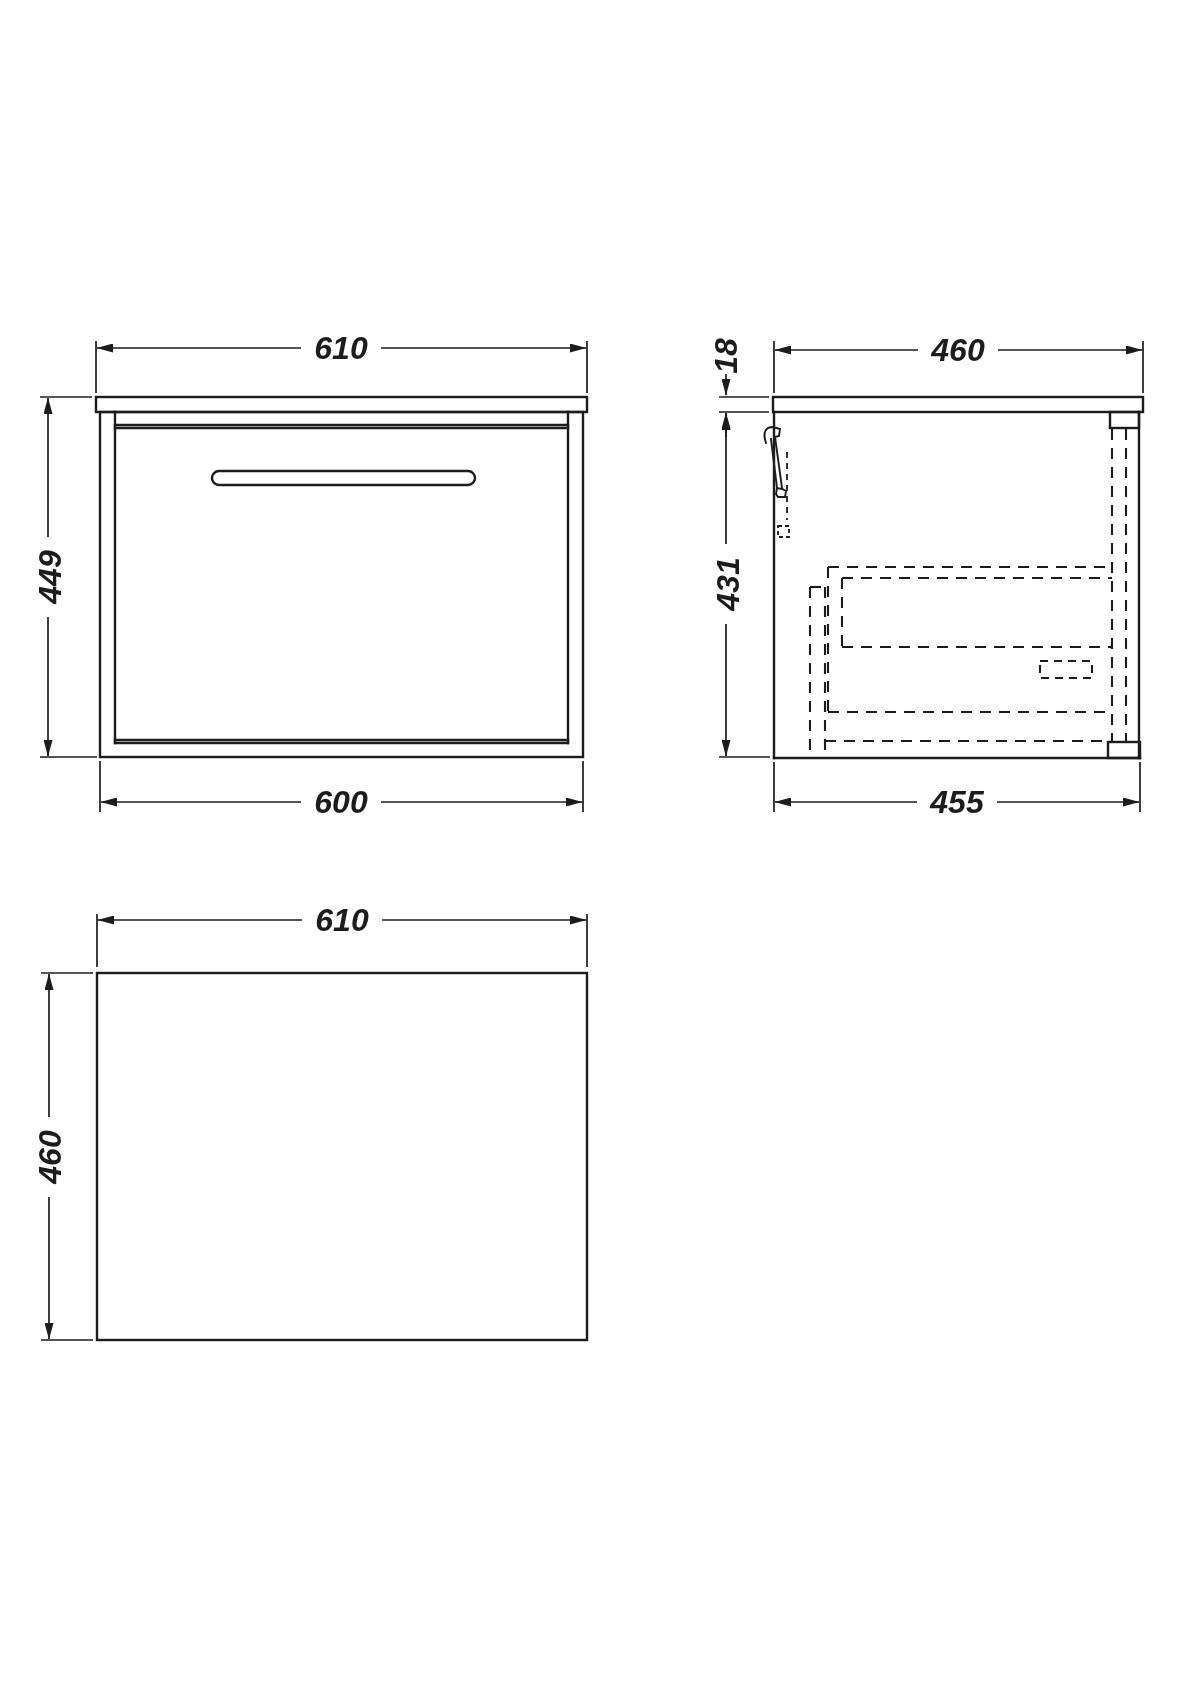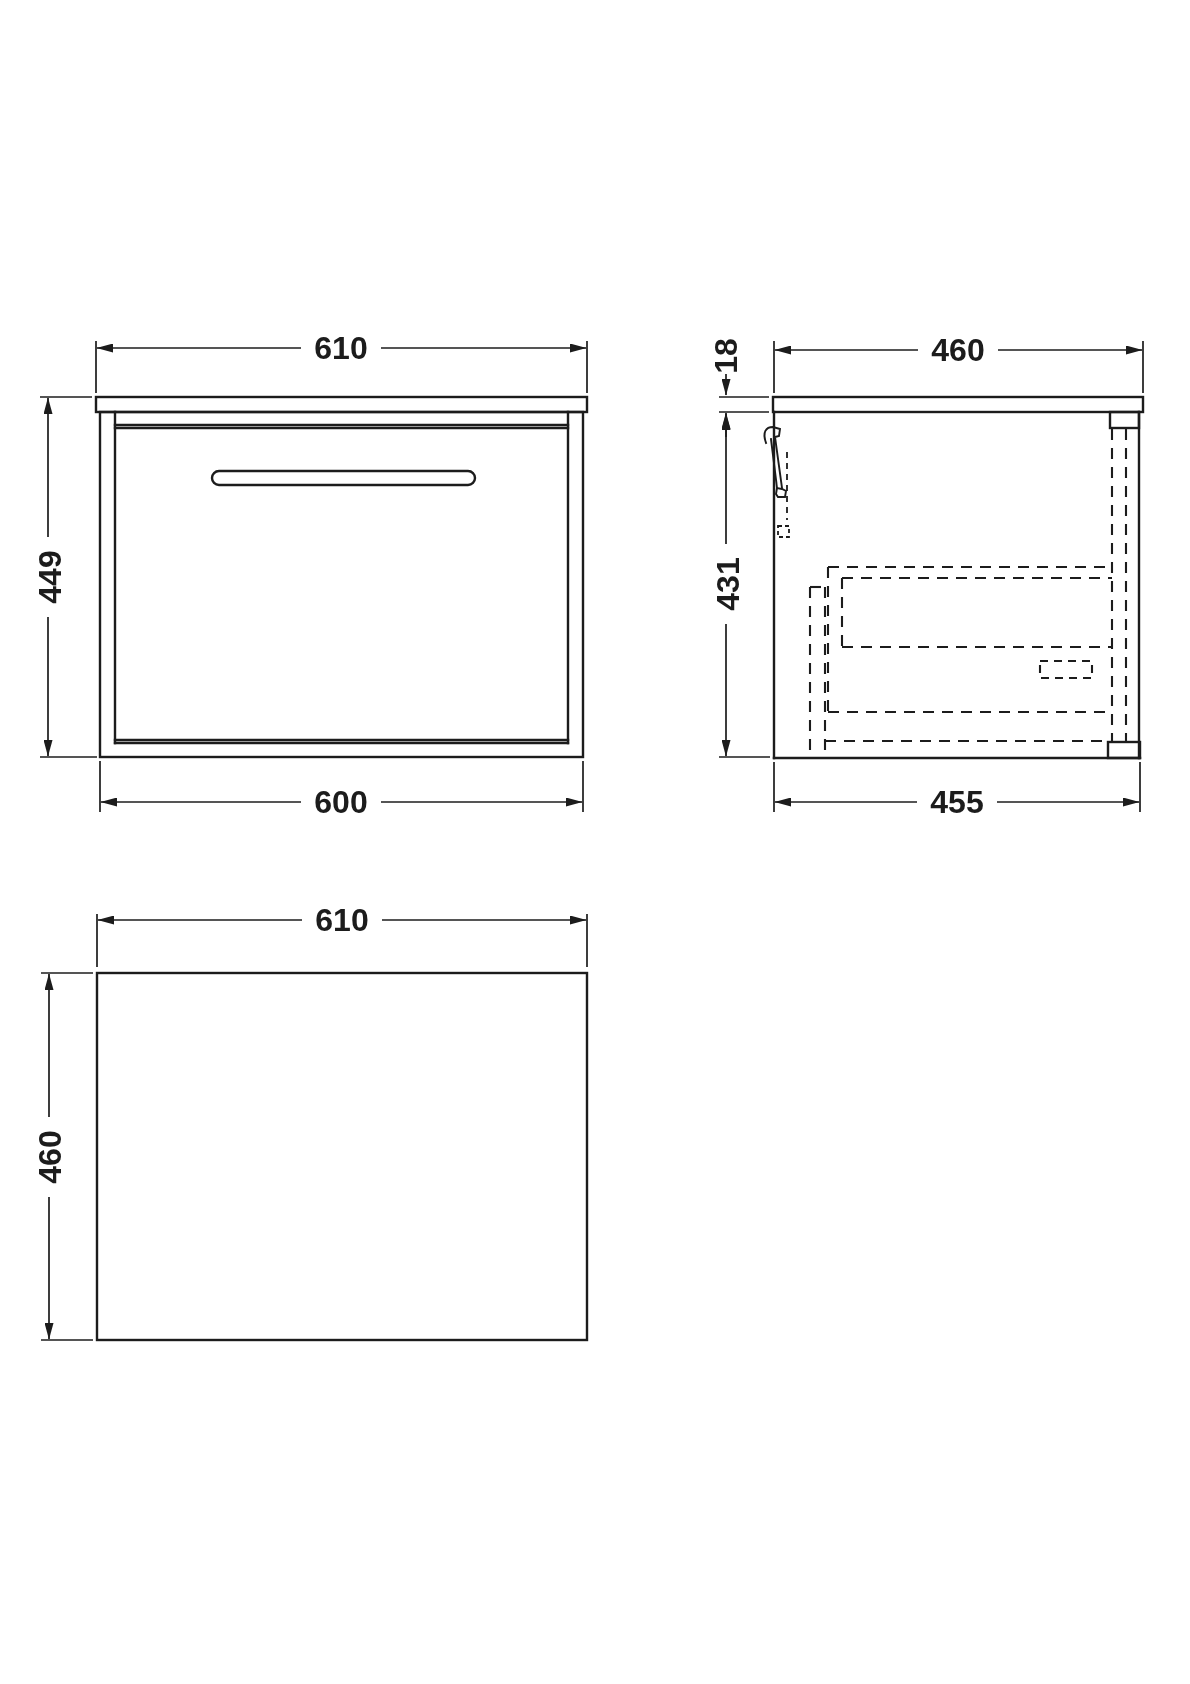--- a/index.html
+++ b/index.html
@@ -1,16 +1,16 @@
 <!DOCTYPE html>
 <html style="--line: #1c1c1c; --bg: #ffffff;"><head>
 <meta charset="utf-8">
 <style>
   html,body{margin:0;padding:0;background:#ffffff;}
-  .canvas{position:relative;width:1190px;height:1684px;background:var(--bg,#fff);overflow:hidden;}
+  .canvas{position:relative;width:1190px;height:1684px;background:var(--bg,#fff);overflow:hidden;font-style:italic;}
   svg{position:absolute;top:0;left:0;}
   .solid{stroke:var(--line,#1c1c1c);stroke-width:2.4;fill:none;stroke-linecap:square;}
   .thin{stroke:var(--line,#1c1c1c);stroke-width:1.7;fill:none;stroke-linecap:butt;}
   .hidden-line{stroke:var(--line,#1c1c1c);stroke-width:2.1;fill:none;stroke-dasharray:11 8;stroke-linecap:butt;}
   .hidden-fine{stroke:var(--line,#1c1c1c);stroke-width:1.8;fill:none;stroke-dasharray:6 5;}
   .dim-text{font-family:"Liberation Sans","DejaVu Sans",sans-serif;font-weight:bold;font-size:32px;fill:var(--line,#1c1c1c);}
 </style>
 </head>
 <body>
 

